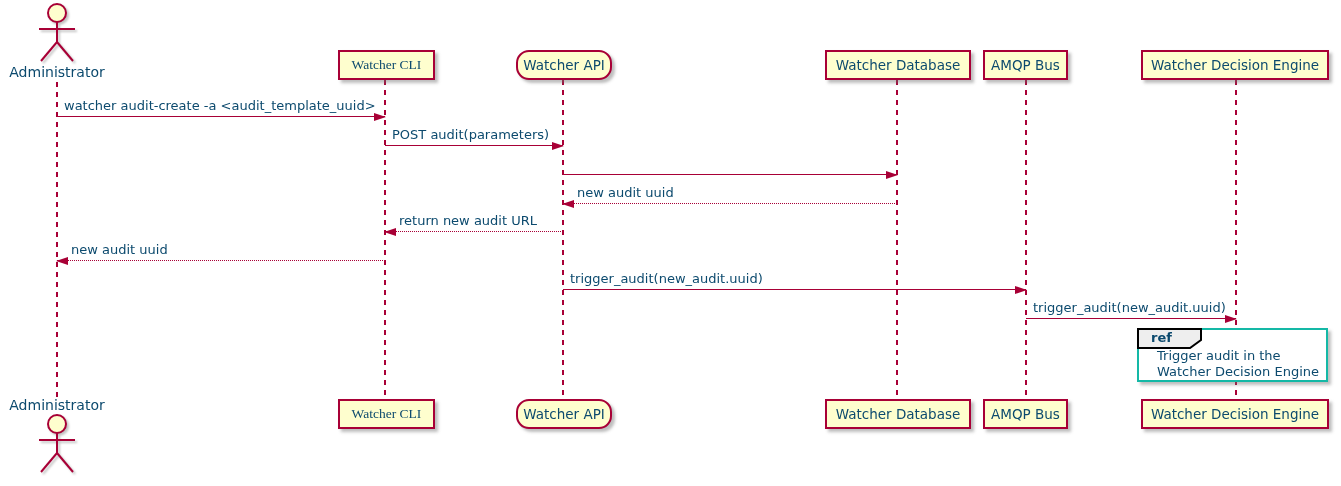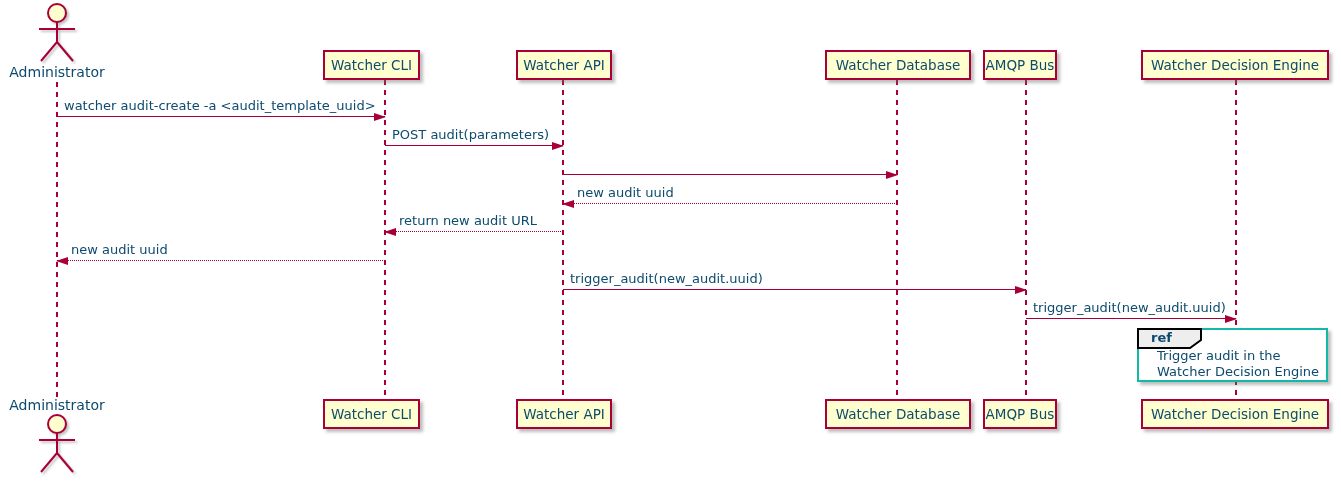--- a/index.html
+++ b/index.html
@@ -38,24 +38,24 @@
     box-shadow: 3px 3px 3px rgba(110,110,110,0.45);
     display: flex;
     align-items: center;
     justify-content: center;
     font-size: 13.5px;
     white-space: nowrap;
     z-index: 2;
   }
   .top { top: 50px; }
   .bot { top: 399px; }
-  .p-cli  { left: 323px;  width: 97px;  }
-  .p-api  { left: 516px;  width: 96px;  }
+  .p-cli  { left: 338px;  width: 97px; font-family: Liberation Serif, serif;  }
+  .p-api  { left: 516px;  width: 96px; border-radius: 13px;  }
   .p-db   { left: 825px;  width: 146px; }
-  .p-amqp { left: 983px;  width: 74px;  }
+  .p-amqp { left: 983px;  width: 85px;  }
   .p-wde  { left: 1141px; width: 188px; }
 
   
   .actor { position: absolute; width: 114px; text-align: center; z-index: 2; }
   .actor svg { display: block; margin: 0 auto; filter: drop-shadow(2.5px 2.5px 1px rgba(120,120,120,0.45)); }
   .actor-label { font-size: 14px; white-space: nowrap; }
   .actor-top { left: 0px; top: 2px; }
   .actor-bottom { left: 0px; top: 397px; }
 
   

